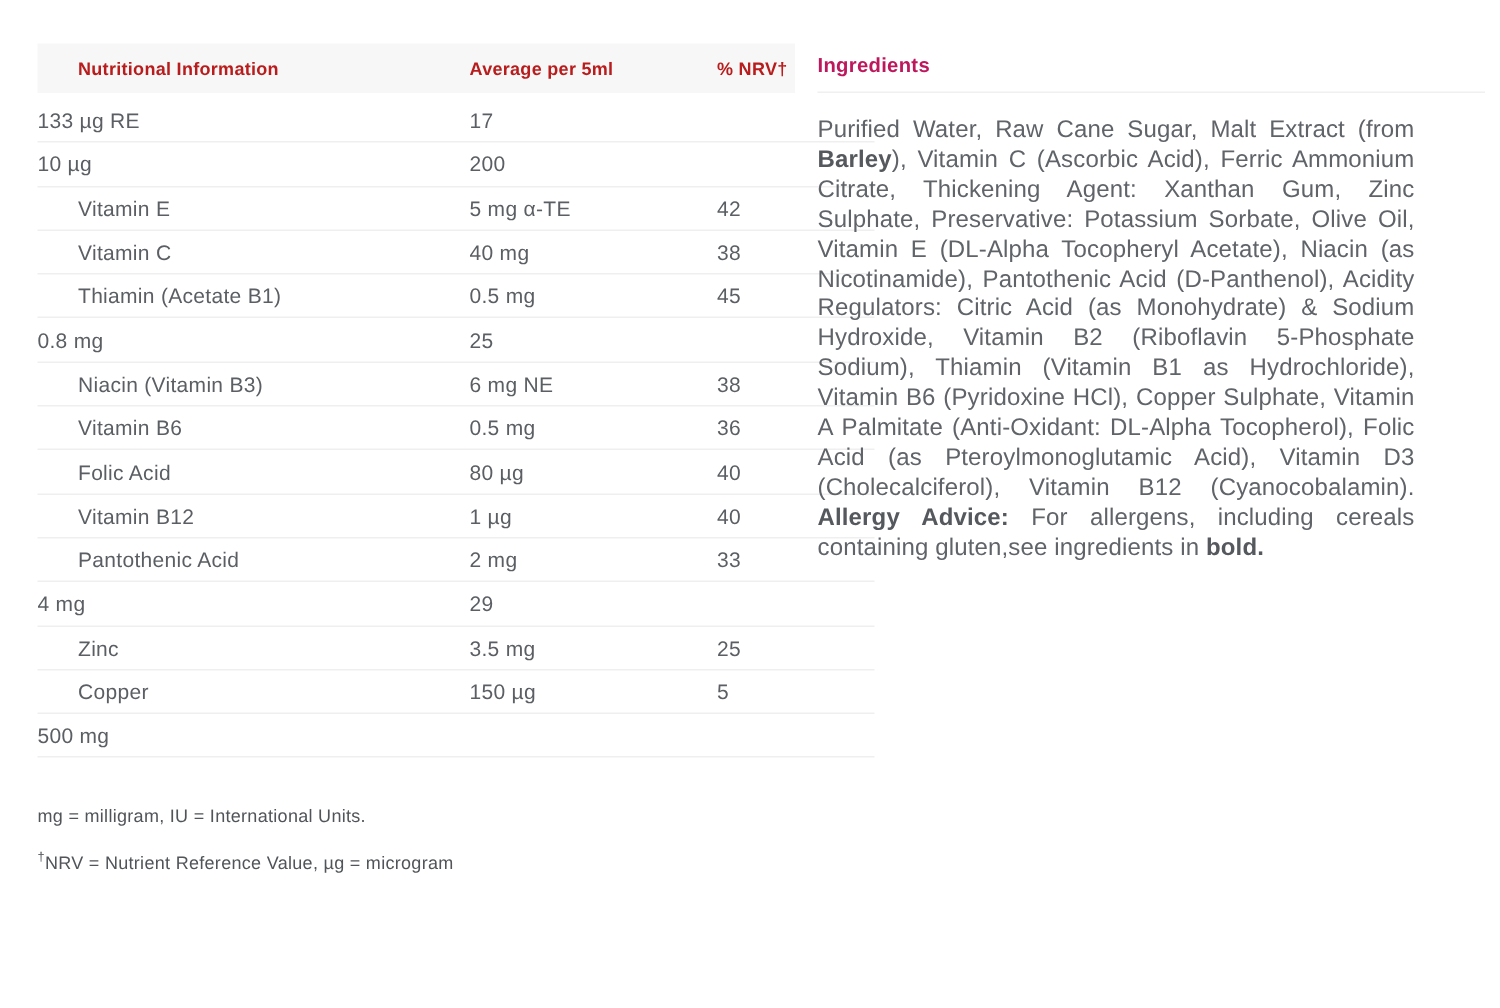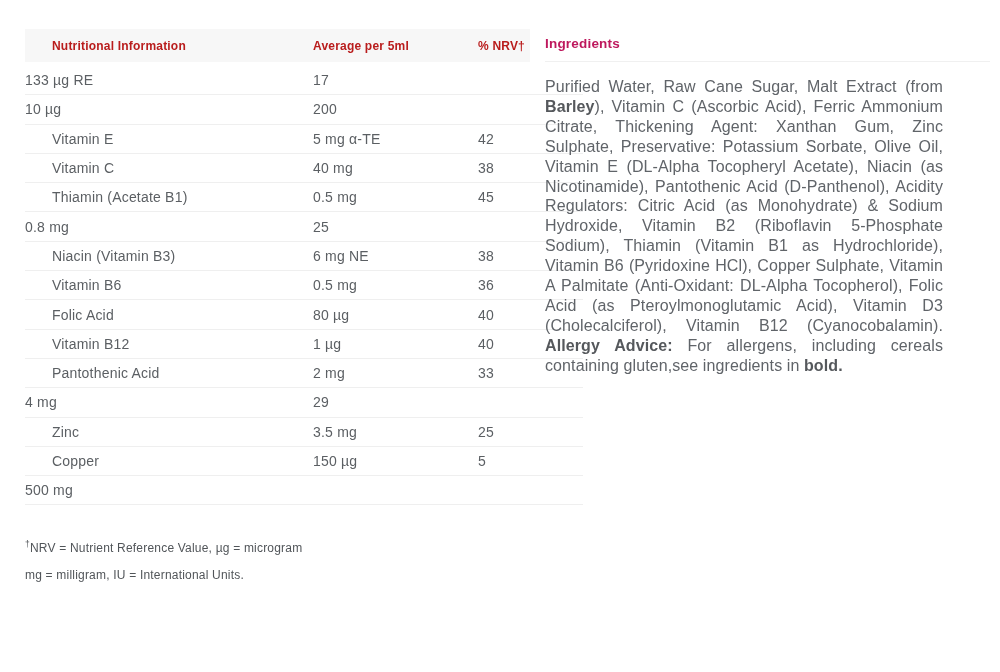--- a/index.html
+++ b/index.html
@@ -142,22 +142,22 @@
           <div class="cell cell-nrv">5</div>
         </div>
         <div class="row">
           <div class="cell cell-amount">500 mg</div>
           <div class="cell cell-nrv"></div>
         </div>
       </div>
   </div>
 
   <div class="footnote">
+    <div class="fn-line">mg = milligram, IU = International Units.</div>
     <div class="fn-line"><sup>†</sup><span>NRV = Nutrient Reference Value, µg = microgram</span></div>
-    <div class="fn-line">mg = milligram, IU = International Units.</div>
   </div>
 
   <div class="ingredients">
     <div class="ing-title">Ingredients</div>
     <div class="ing-divider"></div>
     <p class="ing-text"><span>Purified Water, Raw Cane Sugar, Malt Extract (from </span><span class="bold">Barley</span><span>), Vitamin C (Ascorbic Acid), Ferric Ammonium Citrate, Thickening Agent: Xanthan Gum, Zinc Sulphate, Preservative: Potassium Sorbate, Olive Oil, Vitamin E (DL-Alpha Tocopheryl Acetate), Niacin (as Nicotinamide), Pantothenic Acid (D-Panthenol), Acidity Regulators: Citric Acid (as Monohydrate) &amp; Sodium Hydroxide, Vitamin B2 (Riboflavin 5-Phosphate Sodium), Thiamin (Vitamin B1 as Hydrochloride), Vitamin B6 (Pyridoxine HCl), Copper Sulphate, Vitamin A Palmitate (Anti-Oxidant: DL-Alpha Tocopherol), Folic Acid (as Pteroylmonoglutamic Acid), Vitamin D3 (Cholecalciferol), Vitamin B12 (Cyanocobalamin). </span><span class="bold">Allergy Advice:</span><span> For allergens, including cereals containing gluten,see ingredients in </span><span class="bold">bold.</span></p>
   </div>
 
 </div>
 

